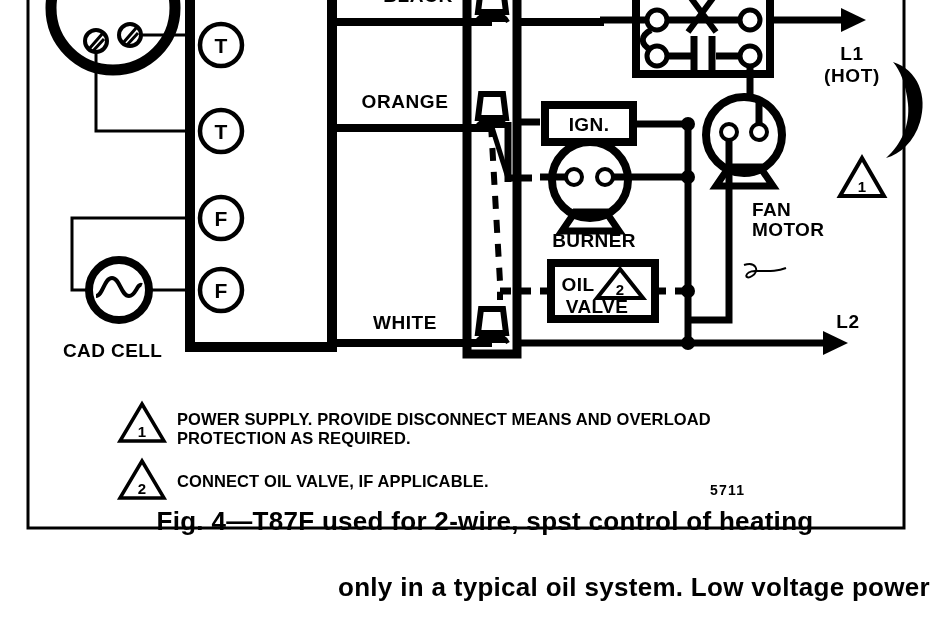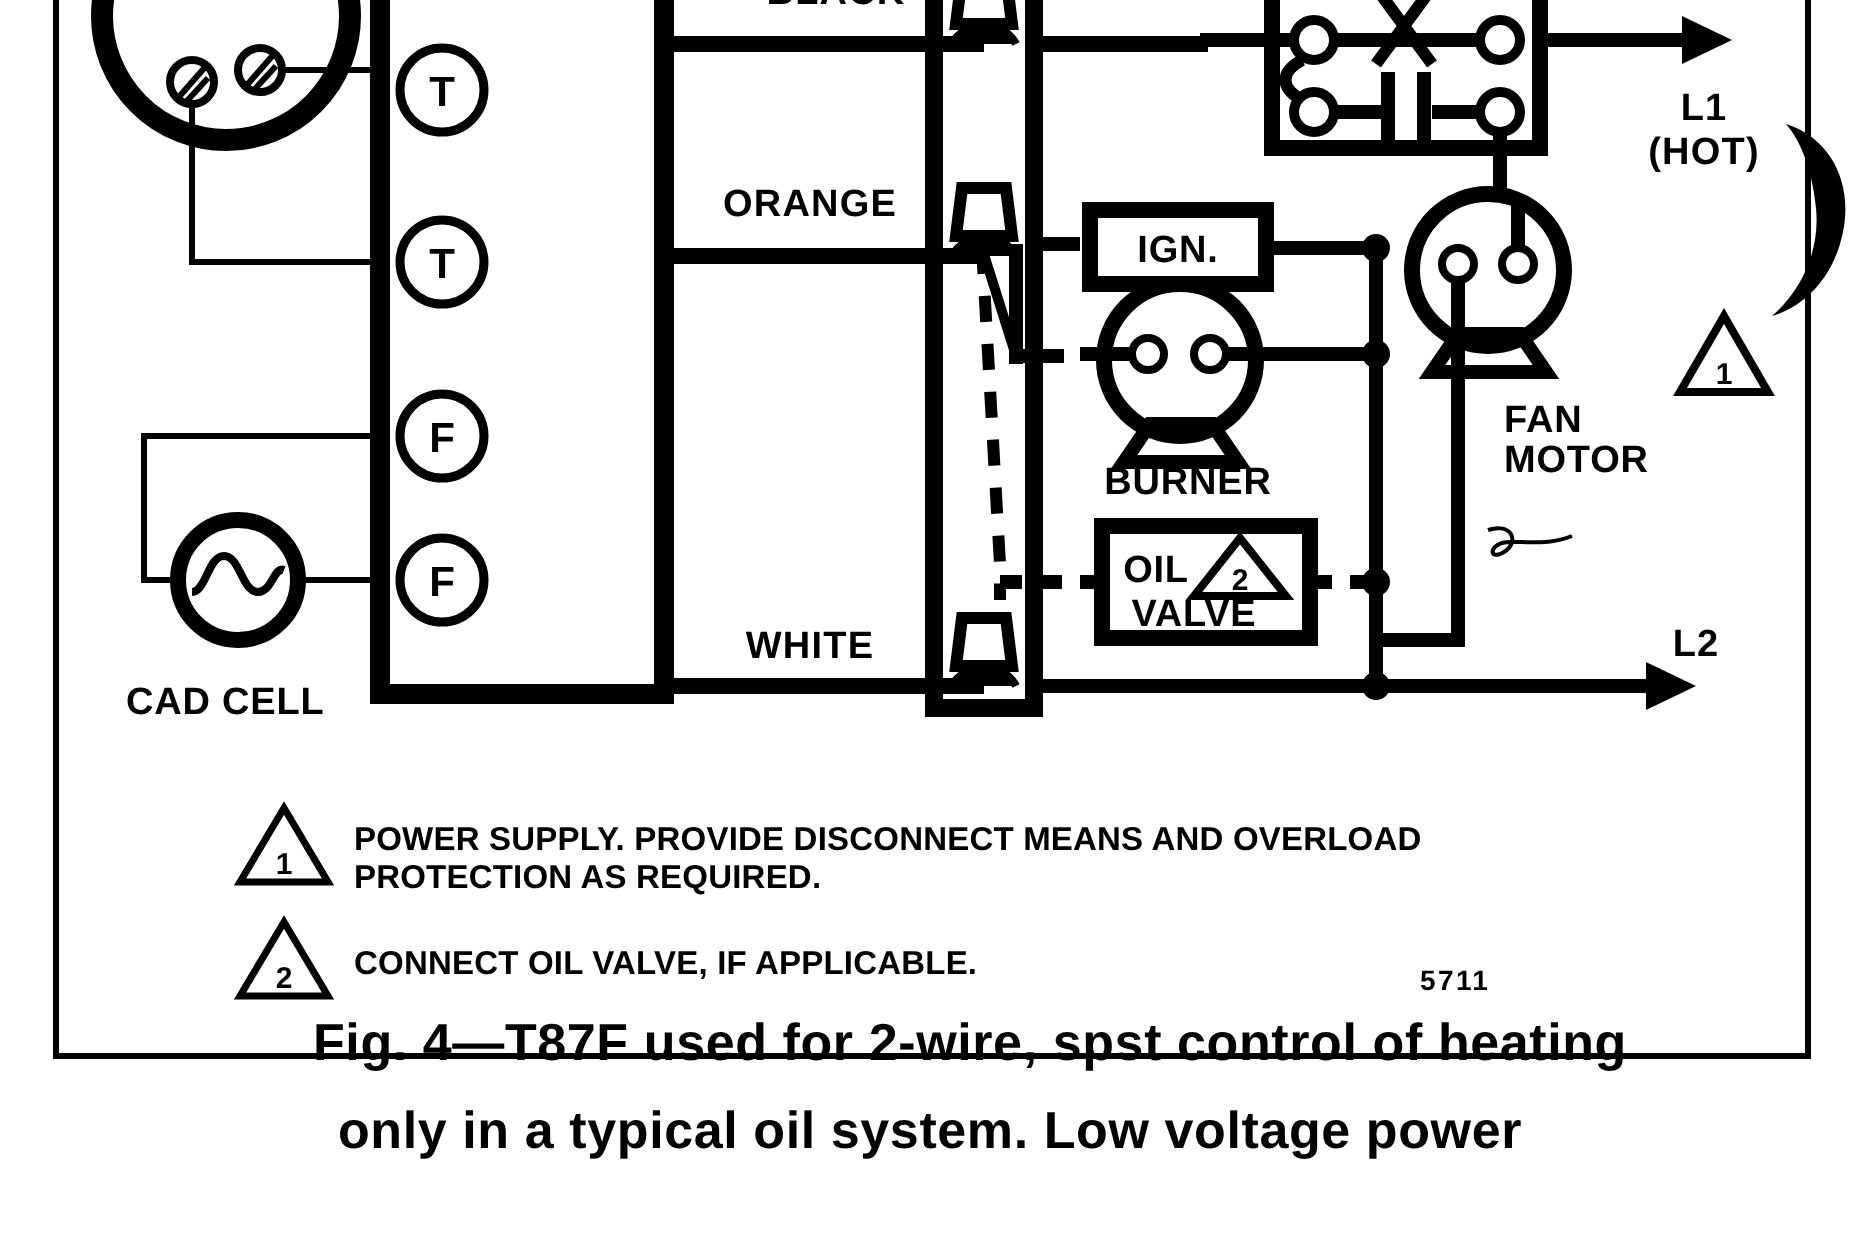--- a/index.html
+++ b/index.html
@@ -45,21 +45,21 @@
     width: 930px;
     text-align: center;
     font-family: "Liberation Sans", sans-serif;
     font-weight: bold;
     font-size: 26px;
     color: #000000;
     letter-spacing: 0.3px;
     white-space: nowrap;
   }
   #caption-line-1 { top: 506px; padding-left: 20px; }
-  #caption-line-2 { top: 550px; }
+  #caption-line-2 { top: 572px; text-align: right; }
 </style>
 </head>
 <body>
 
 <div id="stage">
 
   <svg id="schematic" viewBox="0 0 930 620">
 
     <rect x="28" y="-40" width="876" height="568" fill="none" stroke="#000" stroke-width="3"></rect>
 

